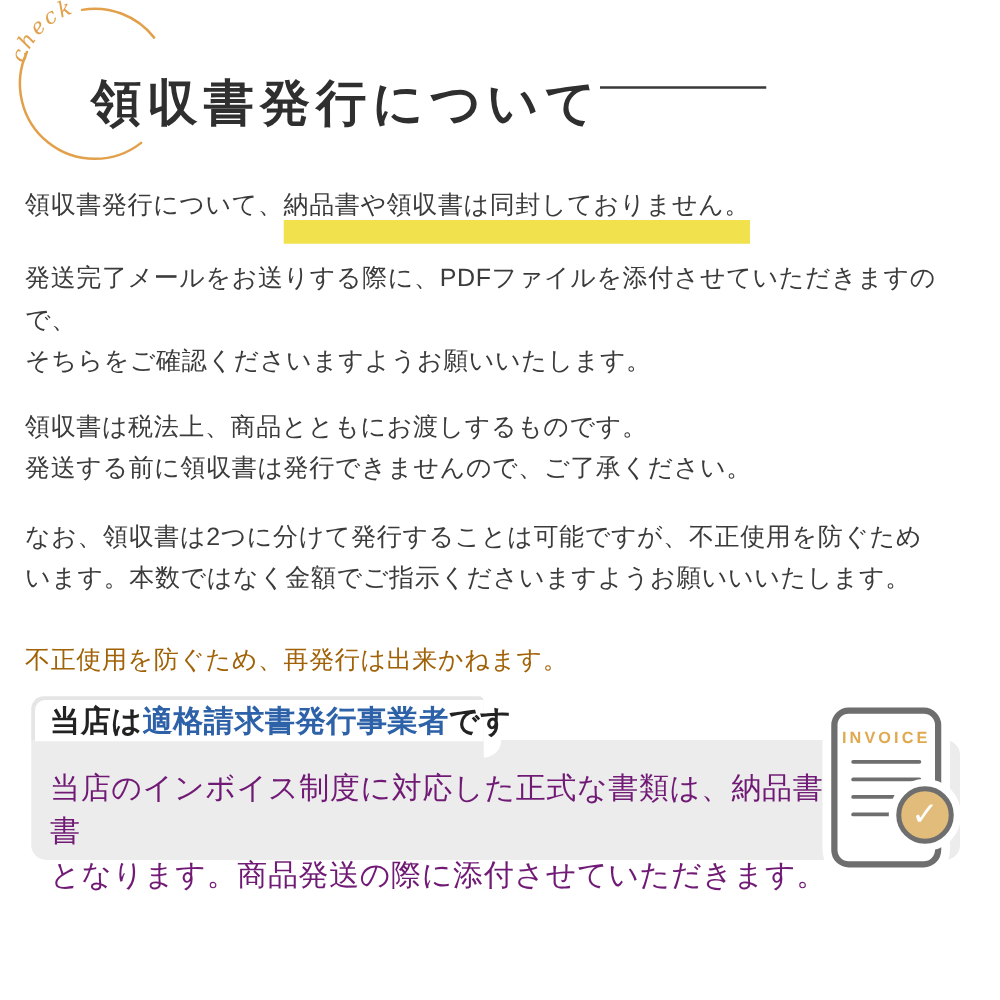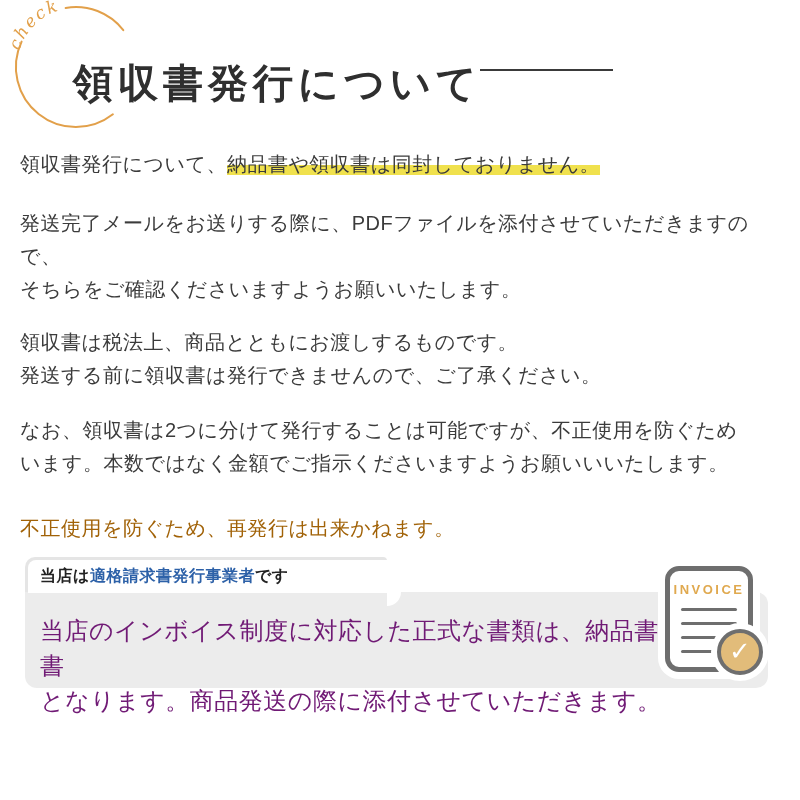--- a/index.html
+++ b/index.html
@@ -21,37 +21,37 @@
   
   .content{padding:0 18px 0 20px;}
   .para{margin:0;font-size:20px;line-height:33px;letter-spacing:0.5px;color:#3b3b3b;}
   .pre{white-space:pre-line;}
   .p1{margin-top:0;}
   .p2{margin-top:26px;}
   .p3{margin-top:20px;}
   .p4{margin-top:22px;}
   .warning{margin-top:32px;color:#a16207;}
   .p5{margin-top:26px;}
-  .hl{background:linear-gradient(transparent 55%, #F0E14D 55%);padding-bottom:0;}
+  .hl{background:linear-gradient(transparent 55%, #F0E14D 55%);padding-bottom:20px;}
   
   .invoice-panel{position:relative;height:131px;margin:12px 32px 0 25px;}
   .tab-shadow{position:absolute;left:0;top:0;width:362px;height:36px;background:#E5E5E5;
     border-radius:10px 4px 0 0;}
   .panel-bg{position:absolute;left:0;top:35px;width:743px;height:96px;background:#ECECEC;
     border-radius:0 12px 12px 12px;}
   .notch{position:absolute;left:362px;top:35px;width:14px;height:14px;background:#ffffff;
     border-bottom-right-radius:14px;z-index:2;}
   .tab{position:absolute;left:3px;top:3px;width:359px;height:33px;background:#ffffff;
     border-radius:8px 0 0 0;z-index:3;display:flex;align-items:center;padding-left:12px;box-sizing:border-box;}
-  .tab-headline{font-size:16px;font-weight:700;color:#222222;letter-spacing:0.5px;white-space:nowrap;}
+  .tab-headline{font-size:24px;font-weight:700;color:#222222;letter-spacing:0.5px;white-space:nowrap;}
   .kw-blue{color:#2D61A8;}
   .panel-body{position:absolute;left:15px;top:56px;z-index:1;font-size:24px;line-height:35px;
     letter-spacing:0.5px;color:#701a75;margin:0;}
   
-  .doc-icon{position:absolute;left:640px;top:9px;width:88px;height:106px;box-sizing:border-box;
+  .doc-icon{position:absolute;left:640px;top:9px;width:88px;height:128px;box-sizing:border-box;
     background:#ffffff;border:5px solid #6E6E6E;border-radius:14px;z-index:4;
     box-shadow:0 0 0 7px #ffffff;}
   .doc-label{margin-top:11px;text-align:center;font-size:13px;letter-spacing:2.5px;
     color:#E0A94F;font-weight:700;}
   .doc-line{height:3px;background:#6E6E6E;border-radius:2px;margin:11px 11px 0 11px;}
   .doc-line.short{width:38px;margin-right:auto;}
   .check-circle{position:absolute;left:692px;top:72px;width:46px;height:46px;box-sizing:border-box;
     background:#E2BC7A;border:4px solid #6E6E6E;border-radius:50%;z-index:5;
     box-shadow:0 0 0 6px #ffffff;display:flex;align-items:center;justify-content:center;}
   .check-glyph{color:#ffffff;font-size:26px;font-weight:700;line-height:1;transform:translateY(-1px);}

